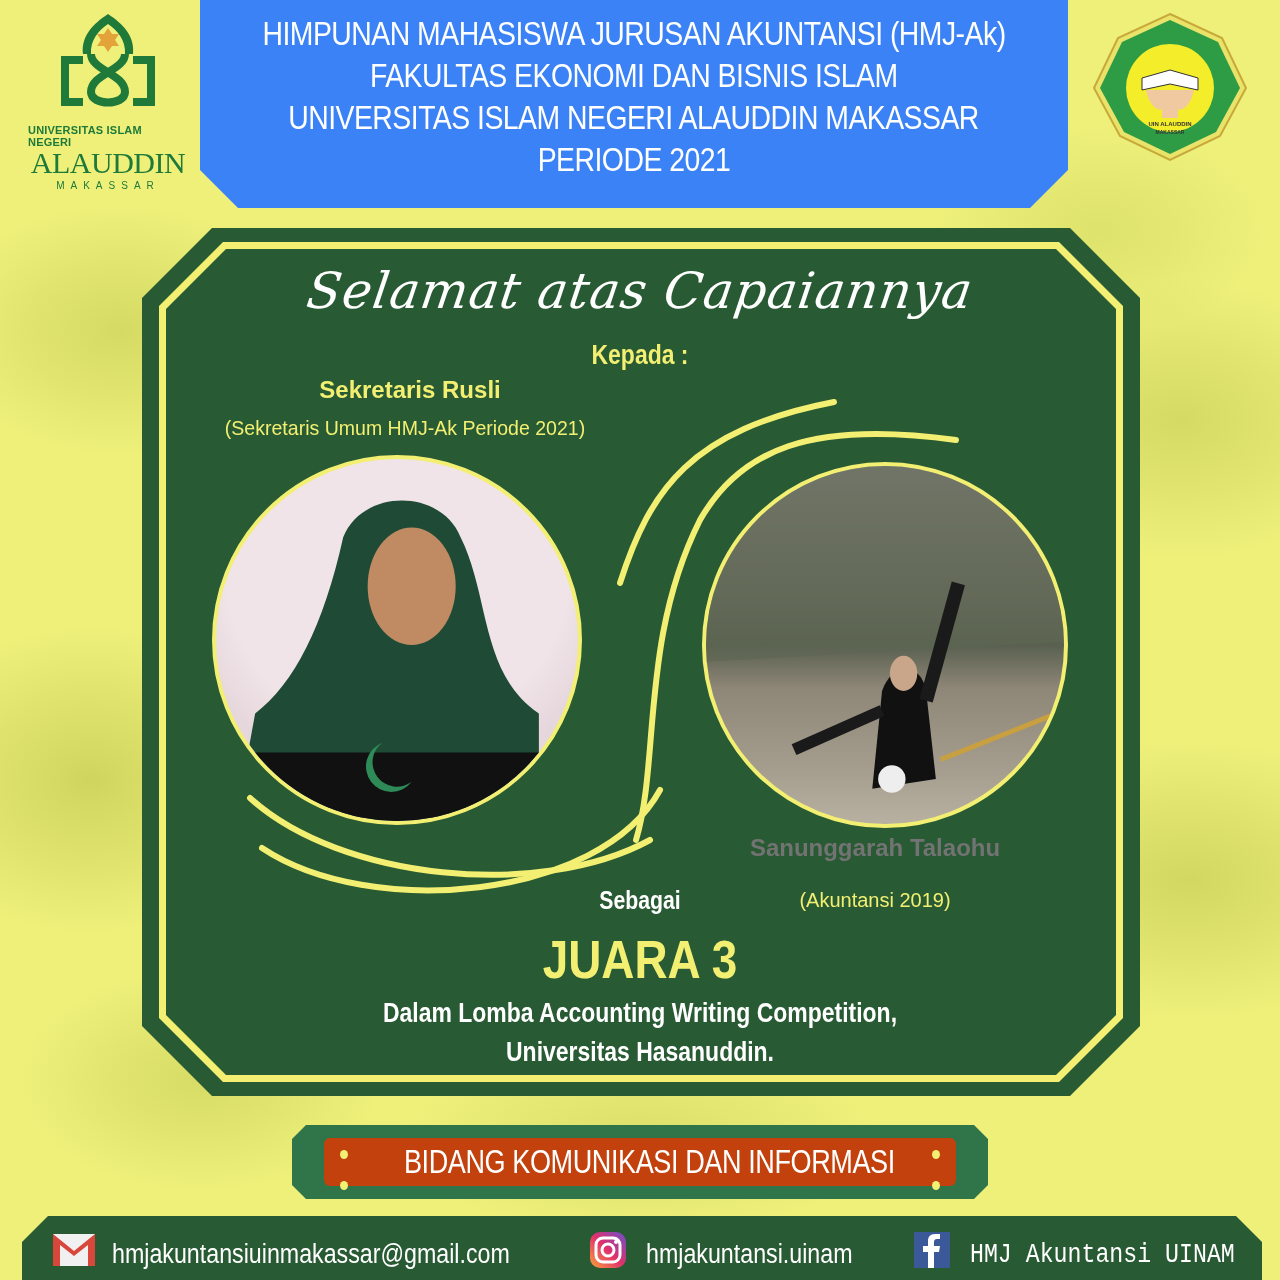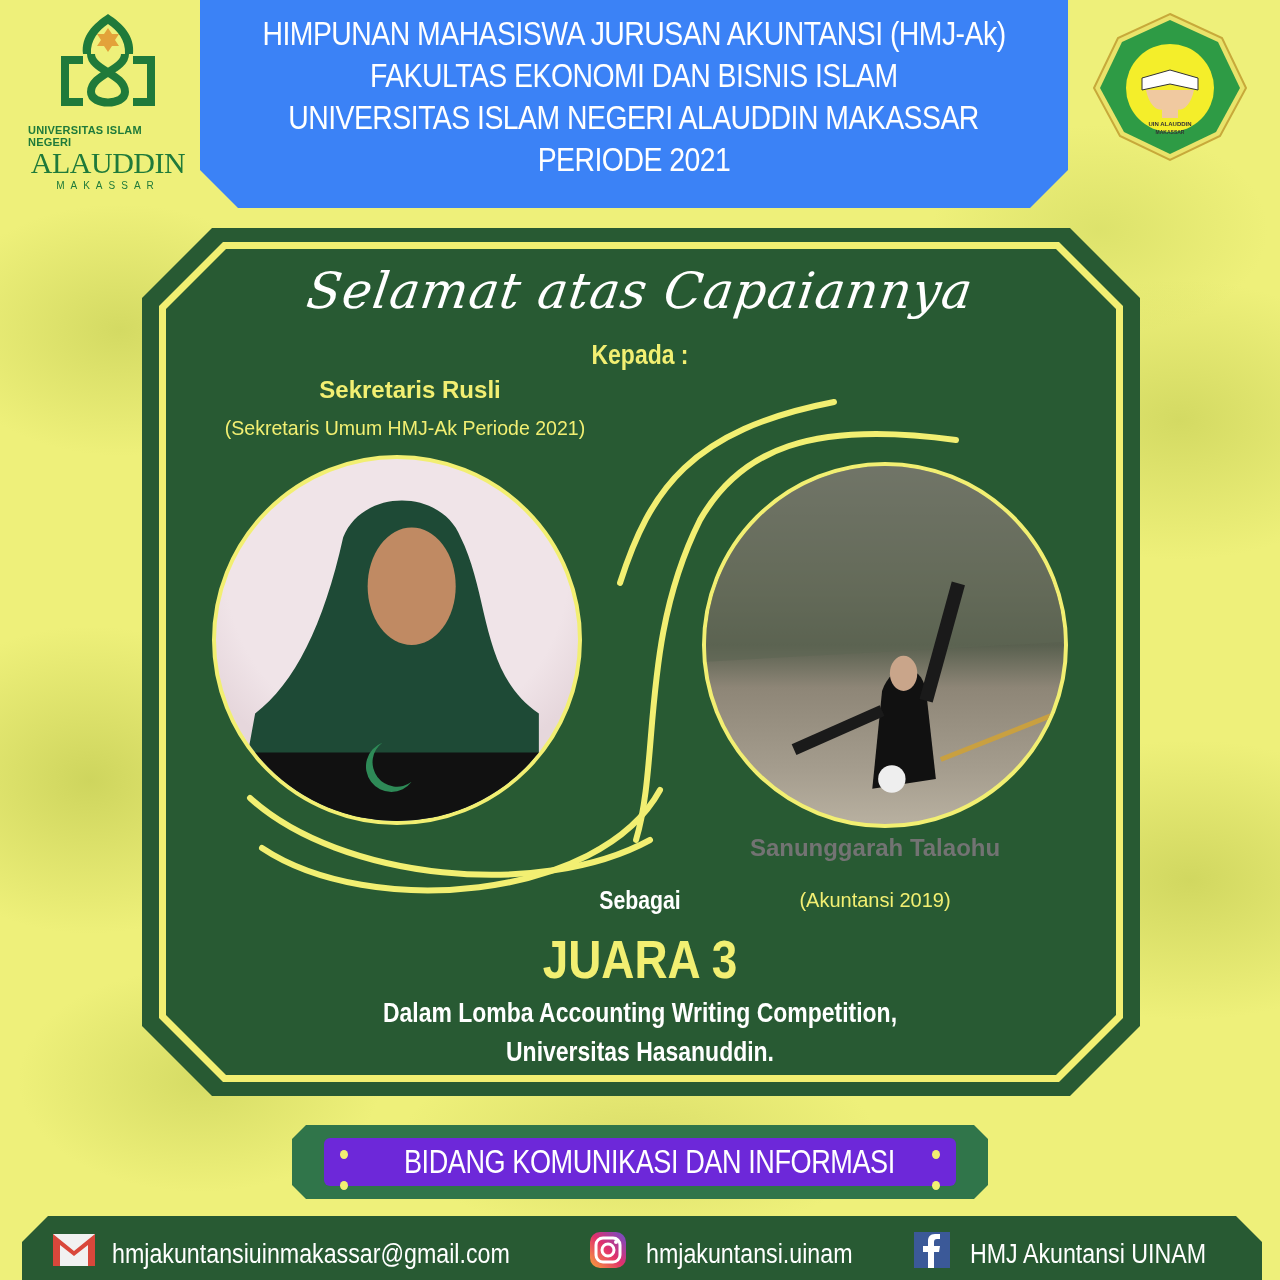--- a/index.html
+++ b/index.html
@@ -115,41 +115,41 @@
     background: linear-gradient(#8e8c86 0%, #6d7160 35%, #59604f 50%, #8e8677 62%, #a59d8e 85%, #b8b0a0 100%); }
 
   
   .bidang {
     position: absolute; left: 292px; top: 1125px; width: 696px; height: 74px;
     background: #30754a;
     clip-path: polygon(14px 0, calc(100% - 14px) 0, 100% 14px, 100% calc(100% - 14px), calc(100% - 14px) 100%, 14px 100%, 0 calc(100% - 14px), 0 14px);
   }
   .bidang-inner {
     position: absolute; left: 32px; top: 13px; right: 32px; bottom: 13px;
-    background: #6d28d9; border-radius: 6px;
+    background: #c2410c; border-radius: 6px;
     display: flex; align-items: center; justify-content: center; padding-left: 18px;
   }
   .bidang-text {
     color: #ffffff; font-size: 33px; transform: scaleX(0.82); white-space: nowrap; letter-spacing: -0.5px;
   }
   .dots { position: absolute; top: 12px; width: 8px; height: 40px; display: flex; flex-direction: column; justify-content: space-between; }
   .dots span { width: 8px; height: 9px; background: #f2ef72; border-radius: 50%; display: block; }
   .dots.left { left: 16px; }
   .dots.right { right: 16px; }
 
   .contact-bar {
     position: absolute; left: 22px; top: 1216px; width: 1480px; max-width: 1240px; height: 64px;
     background: #285a33;
     clip-path: polygon(26px 0, calc(100% - 26px) 0, 100% 26px, 100% 100%, 0 100%, 0 26px);
   }
   .contact { position: absolute; top: 1230px; display: flex; align-items: flex-end; gap: 16px; }
   .contact .txt { color: #ffffff; font-size: 27px; transform-origin: left center; transform: scaleX(0.86); white-space: nowrap; }
   .c-mail { left: 52px; }
   .c-ig { left: 586px; }
-  .c-fb { left: 910px; }
+  .c-fb { left: 910px; font-family: Liberation Mono, monospace; }
   .ic { width: 44px; height: 40px; display: block; }
 </style>
 </head>
 <body>
 
 <div class="logo-left">
   <svg class="emblem" viewBox="0 0 110 110">
     <path d="M55 4 C40 14 28 26 30 44 L38 44 C37 30 46 20 55 14 C64 20 73 30 72 44 L80 44 C82 26 70 14 55 4 Z" fill="#1f7a3a"></path>
     <path d="M38 44 C38 60 72 64 72 82 C72 96 38 96 38 82 C38 64 72 60 72 44" fill="none" stroke="#1f7a3a" stroke-width="8"></path>
     <path d="M8 46 L30 46 L30 54 L16 54 L16 88 L30 88 L30 96 L8 96 Z" fill="#1f7a3a"></path>

